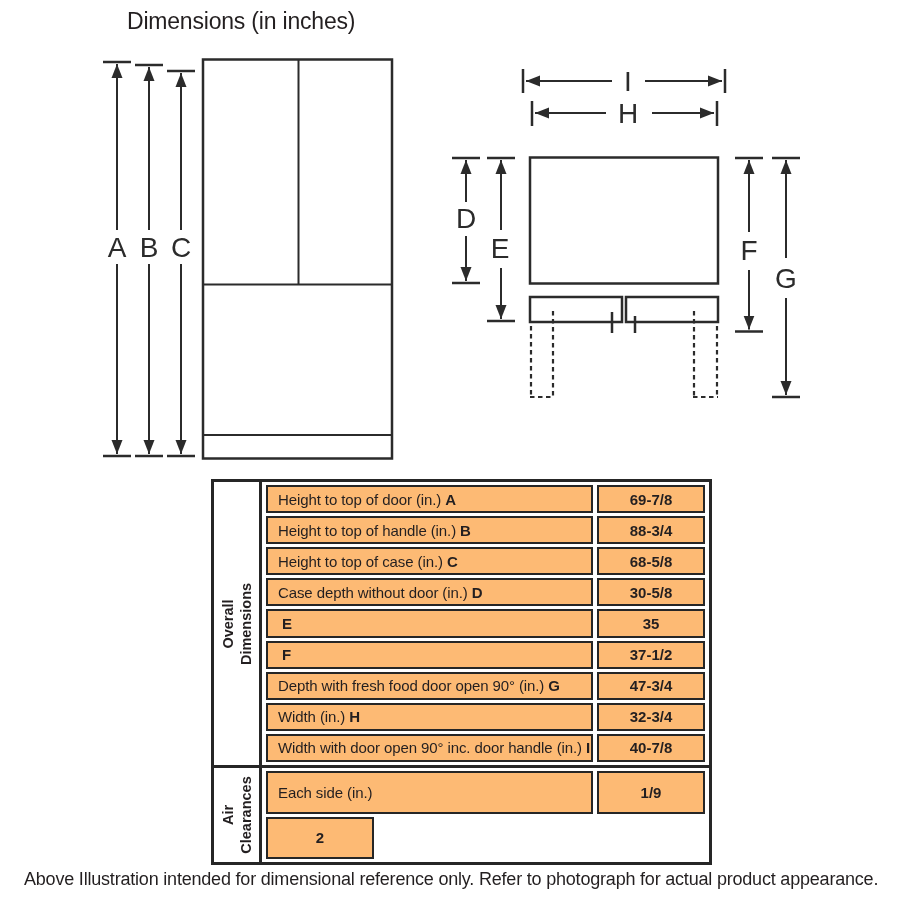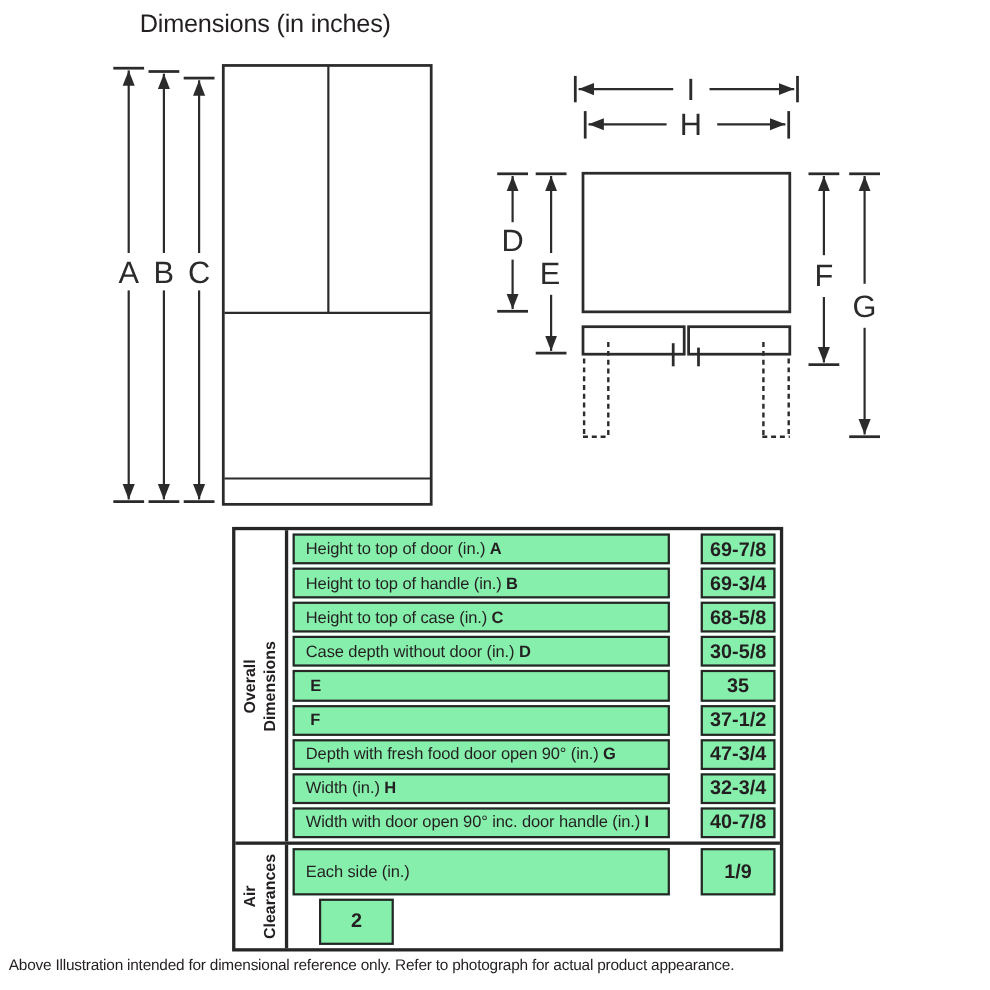--- a/index.html
+++ b/index.html
@@ -36,27 +36,27 @@
     font-weight:700; font-size:14.5px; line-height:1.25; text-align:center;
   }
   .rot span { display:block; white-space:nowrap; }
   .sec-rows {
     flex:1; display:flex; flex-direction:column; padding:3px 4px; gap:3px;
     box-sizing:border-box;
   }
   .trow { flex:1; display:flex; gap:4px; min-height:0; }
   .cell {
     border:2px solid #262626; display:flex; align-items:center;
-    box-sizing:border-box; background:#86efac;
+    box-sizing:border-box; background:#fdba74;
   }
   .desc { flex:1; padding-left:10px; font-size:15px; letter-spacing:-0.1px; }
   .desc b { margin-left:4px; }
-  .val { width:68px; justify-content:center; font-weight:700; font-size:18px;margin-left:24px; }
+  .val { width:108px; justify-content:center; font-weight:700; font-size:15px; }
   .footer {
-    left:8px; top:869px; font-size:14px; letter-spacing:-0.2px; white-space:nowrap;
+    left:24px; top:869px; font-size:18px; letter-spacing:-0.2px; white-space:nowrap;
   }
 </style>
 </head>
 <body>
 
 <div class="abs title">Dimensions (in inches)</div>
 
 <svg class="abs diagram" width="900" height="470" viewBox="0 0 900 470">
   <defs>
     <marker id="arr" markerUnits="userSpaceOnUse" markerWidth="16" markerHeight="14" refX="14" refY="7" orient="auto">
@@ -174,21 +174,21 @@
             <span>Height to top of door (in.)</span>
             <b>A</b>
           </div>
           <div class="cell val">69-7/8</div>
         </div>
         <div class="trow">
           <div class="cell desc">
             <span>Height to top of handle (in.)</span>
             <b>B</b>
           </div>
-          <div class="cell val">69-3/4</div>
+          <div class="cell val">88-3/4</div>
         </div>
         <div class="trow">
           <div class="cell desc">
             <span>Height to top of case (in.)</span>
             <b>C</b>
           </div>
           <div class="cell val">68-5/8</div>
         </div>
         <div class="trow">
           <div class="cell desc">

